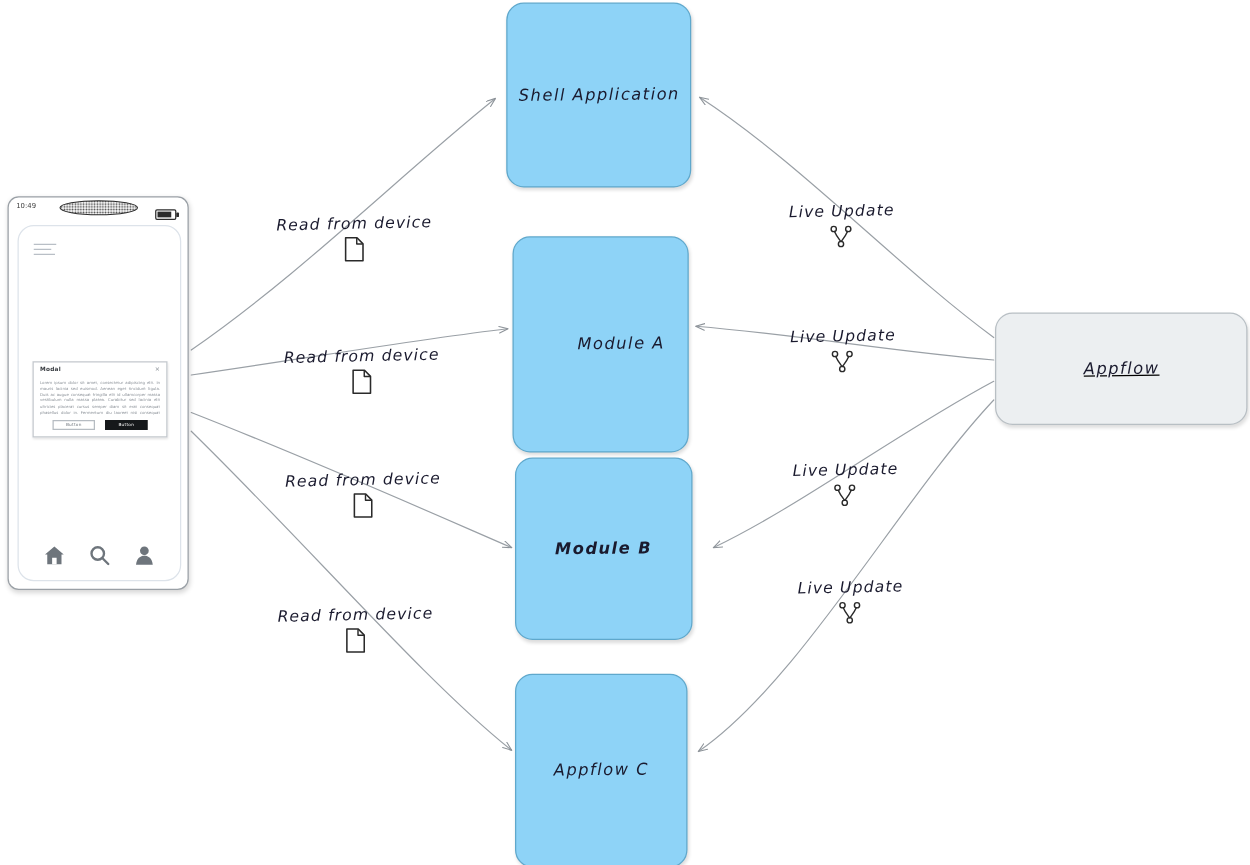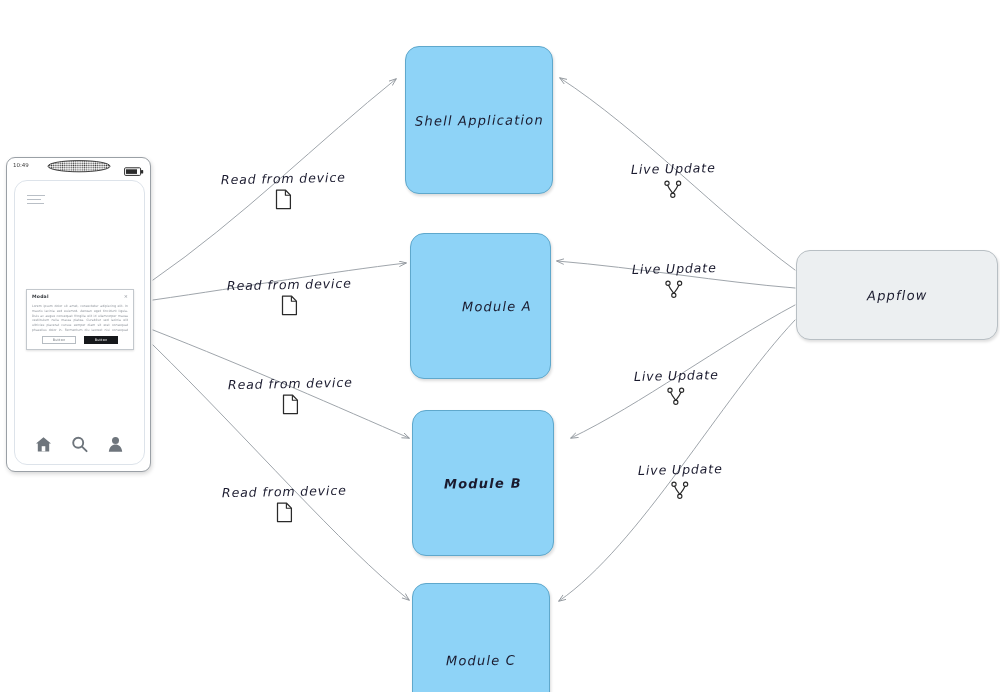--- a/index.html
+++ b/index.html
@@ -29,26 +29,26 @@
     border-radius: 14px;
     display: flex;
     align-items: center;
     justify-content: center;
     text-align: center;
   }
   .node-blue {
     background: #8ed3f7;
     border: 1px solid #5fa8cc;
     box-shadow: 1px 2px 3px rgba(0,0,0,0.14);
-    margin-top: 44px;
   }
   .node-gray {
     background: #eceff1;
     border: 1px solid #b8bfc4;
     box-shadow: 1px 2px 3px rgba(0,0,0,0.13);
+    text-decoration: underline;
   }
   .node-label {
     font-family: "DejaVu Sans", sans-serif;
     font-size: 13px;
     color: #1a1a2e;
     letter-spacing: 1.2px;
     font-style: italic;
     transform: rotate(-0.6deg);
     white-space: nowrap;
   }
@@ -202,30 +202,30 @@
       <path d="M795,305 C720,345 640,405 571,438"></path>
 
       <path d="M795,320 C720,400 640,545 559,601"></path>
     </g>
   </svg>
 
   <div class="node node-blue" style="left:405px; top:2px; width:148px; height:148px;">
     <span class="node-label">Shell Application</span>
   </div>
 
-  <div class="node node-blue" style="left:410px; top:189px; width:141px; height:146px;padding-left:32px;">
+  <div class="node node-blue" style="left:410px; top:189px; width:141px; height:173px;padding-left:32px;">
     <span class="node-label">Module A</span>
   </div>
 
   <div class="node node-blue" style="left:412px; top:366px; width:142px; height:146px;font-weight:bold;">
     <span class="node-label">Module B</span>
   </div>
 
   <div class="node node-blue" style="left:412px; top:539px; width:138px; height:155px;">
-    <span class="node-label">Module C</span>
+    <span class="node-label">Appflow C</span>
   </div>
 
   <div class="node node-gray" style="left:796px; top:250px; width:202px; height:90px;">
     <span class="node-label">Appflow</span>
   </div>
 
   <div class="edge-label" style="left:221px; top:171px;">
     <span class="txt">Read from device</span>
     <span class="edge-icon">
       <svg width="17" height="21" viewBox="0 0 17 21">

